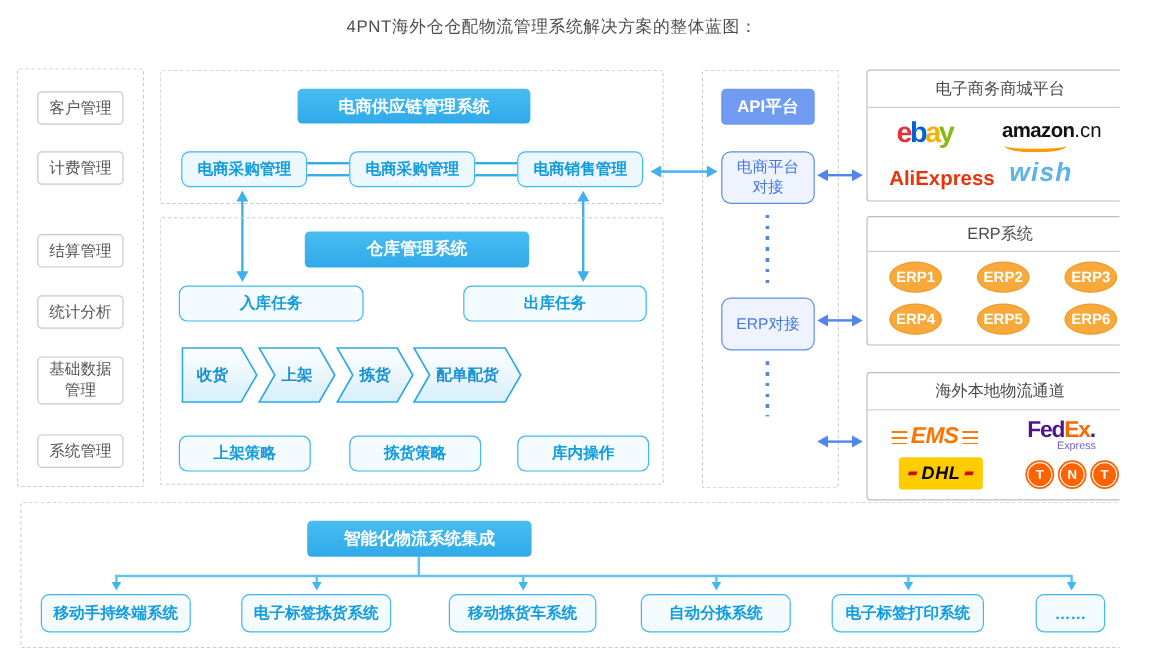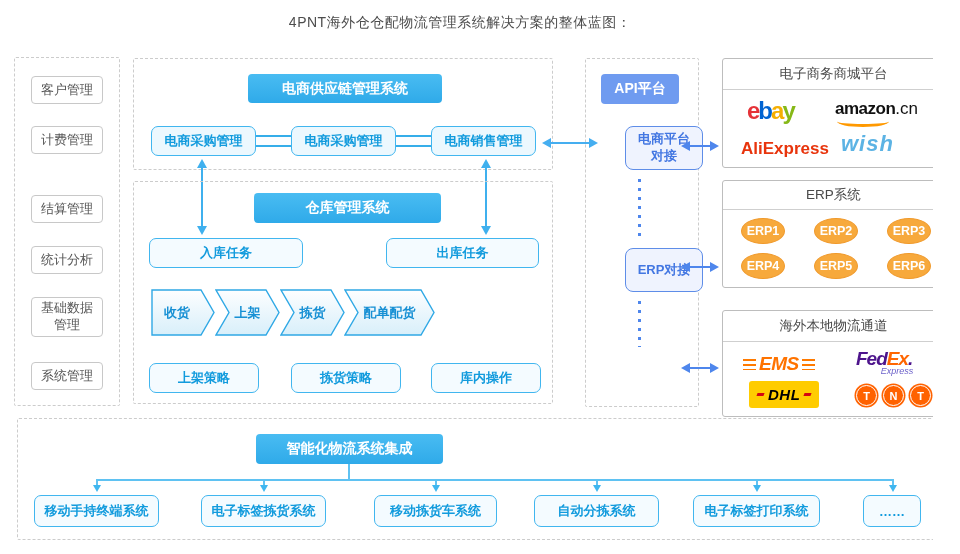--- a/index.html
+++ b/index.html
@@ -11,22 +11,22 @@
   .hdr{position:absolute;display:flex;align-items:center;justify-content:center;
        color:#fff;font-weight:bold;font-size:14px;border-radius:4px;
        background:linear-gradient(180deg,#49bcf2,#2faae9);}
   .hdr.api{background:#6f9bf0;}
   .lb{position:absolute;display:flex;align-items:center;justify-content:center;
       background:#ecf8fe;border:1.5px solid #41b6ef;border-radius:7px;
       color:#129bdd;font-weight:bold;font-size:13px;text-align:center;box-sizing:border-box;}
   .lb.lt{background:#f4fbff;}
   .apibox{position:absolute;display:flex;align-items:center;justify-content:center;
       background:#eff3fe;border:1.5px solid #5e8de8;border-radius:8px;color:#4377e2;
-      font-weight:bold;font-size:13px;text-align:center;line-height:1.3;
-      padding:0 10px;box-sizing:border-box;margin-left:24px;}
+      font-weight:normal;font-size:13px;text-align:center;line-height:1.3;
+      padding:0 10px;box-sizing:border-box;}
   .gray-box{position:absolute;display:flex;align-items:center;justify-content:center;
       background:#fff;border:1px solid #c8c8c8;border-radius:4px;color:#555;
       font-size:13px;text-align:center;line-height:1.3;padding:0 8px;box-sizing:border-box;}
   .panel{position:absolute;background:#fff;border:1px solid #bdbdbd;border-radius:3px;box-sizing:border-box;padding-left:24px;}
   .ptitle{position:absolute;left:0;top:0;right:0;height:30px;display:flex;align-items:center;
       justify-content:center;border-bottom:1px solid #cfcfcf;color:#4a4a4a;font-size:13.5px;}
   .hbar{position:absolute;height:8px;background:#fbfdff;border-top:2px solid #35ade9;border-bottom:2px solid #35ade9;}
   .darrow{position:absolute;height:2px;background:var(--c);}
   .darrow::before{content:"";position:absolute;left:-8px;top:50%;transform:translateY(-50%);
       border:5px solid transparent;border-right:9px solid var(--c);}
@@ -55,21 +55,21 @@
   .amazon-tld{font-size:17px;color:#111;}
   .swoosh{width:52px;height:8px;border-bottom:3px solid #ff9900;border-radius:50%;margin:-3px 0 0 2px;}
   .aliexpress{position:absolute;font-size:17px;font-weight:bold;color:#e8340c;}
   .wish{position:absolute;font-size:22px;font-weight:bold;font-style:italic;color:#5cb3e4;letter-spacing:1px;}
   .erp-oval{position:absolute;width:44px;height:26px;border-radius:50%;background:#f7a93c;
       border:1px solid #f09a2c;color:#fff;font-weight:bold;font-size:12.5px;
       display:flex;align-items:center;justify-content:center;box-sizing:border-box;}
   .ems{position:absolute;display:flex;align-items:center;gap:3px;}
   .stripes{width:13px;height:11px;background:repeating-linear-gradient(to bottom,#ff7a00 0 2px,transparent 2px 5px);}
   .ems-txt{color:#ff7300;font-weight:bold;font-style:italic;font-size:19px;letter-spacing:-.5px;}
-  .fedex{position:absolute;font-style:italic;}
+  .fedex{position:absolute;}
   .fed{color:#4d148c;font-weight:bold;font-size:19px;letter-spacing:-1px;}
   .ex{color:#ff6600;font-weight:bold;font-size:19px;letter-spacing:-1px;}
   .fedex-dot{color:#4d148c;font-weight:bold;font-size:19px;}
   .fedex-sub{font-size:9px;color:#6a5fc9;text-align:right;margin-top:-4px;}
   .dhl{position:absolute;background:#ffcc00;border-radius:3px;display:flex;align-items:center;gap:4px;padding:5px 8px;}
   .dhl-txt{color:#000000;font-weight:bold;font-style:italic;font-size:15px;letter-spacing:.5px;}
   .dhl-dash{width:7px;height:3px;background:#d40511;transform:skewX(-20deg);}
   .tnt{position:absolute;display:flex;}
   .tnt-c{width:19px;height:19px;border-radius:50%;background:#ff6200;border:1.5px solid #fff;
       box-shadow:0 0 0 1.5px #ff6200;margin:0 3px;color:#fff;font-weight:bold;font-size:11px;

